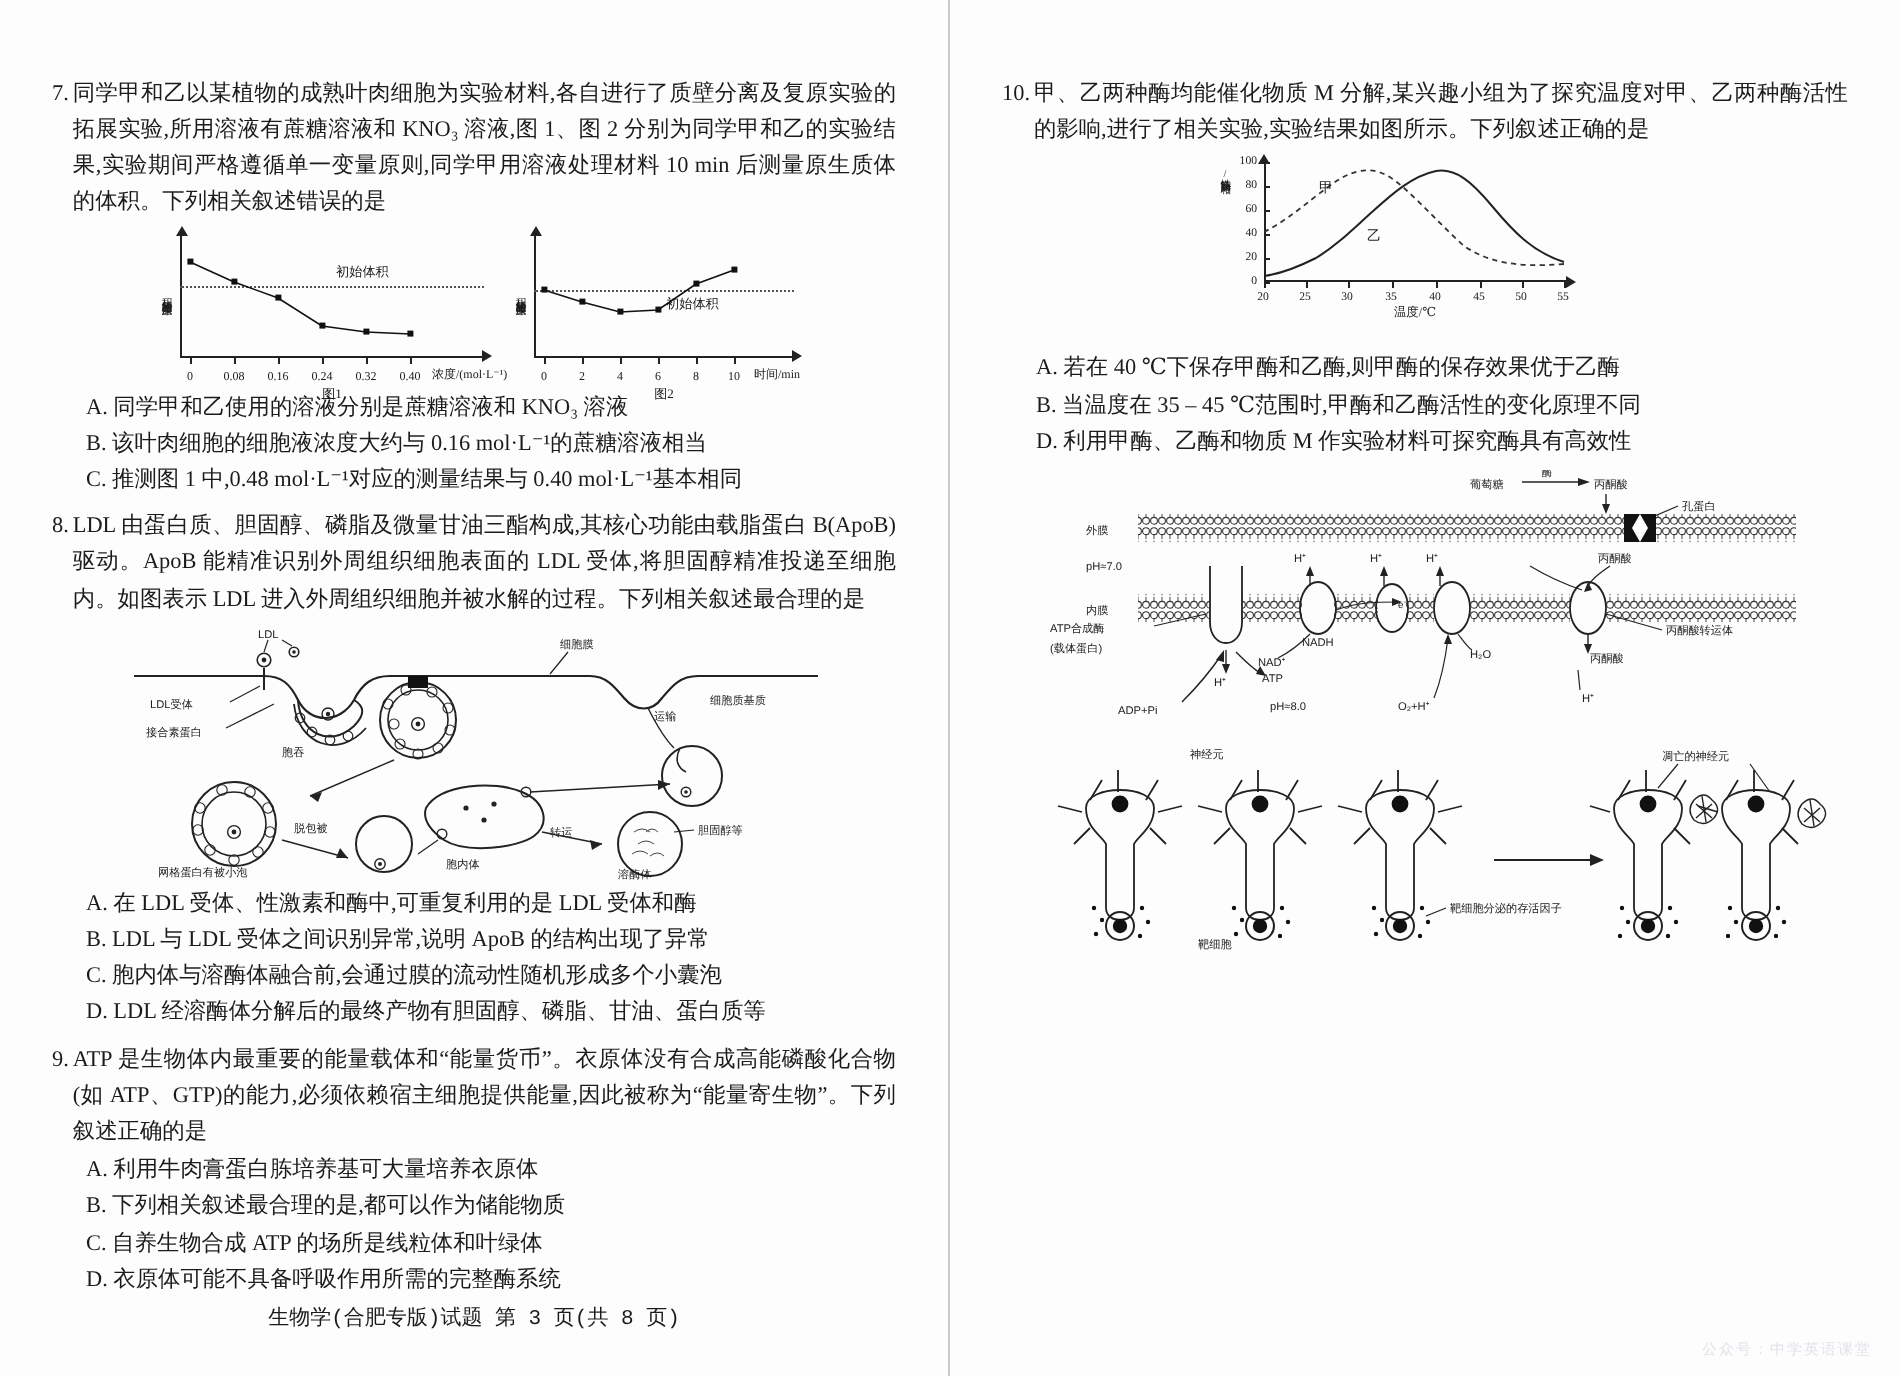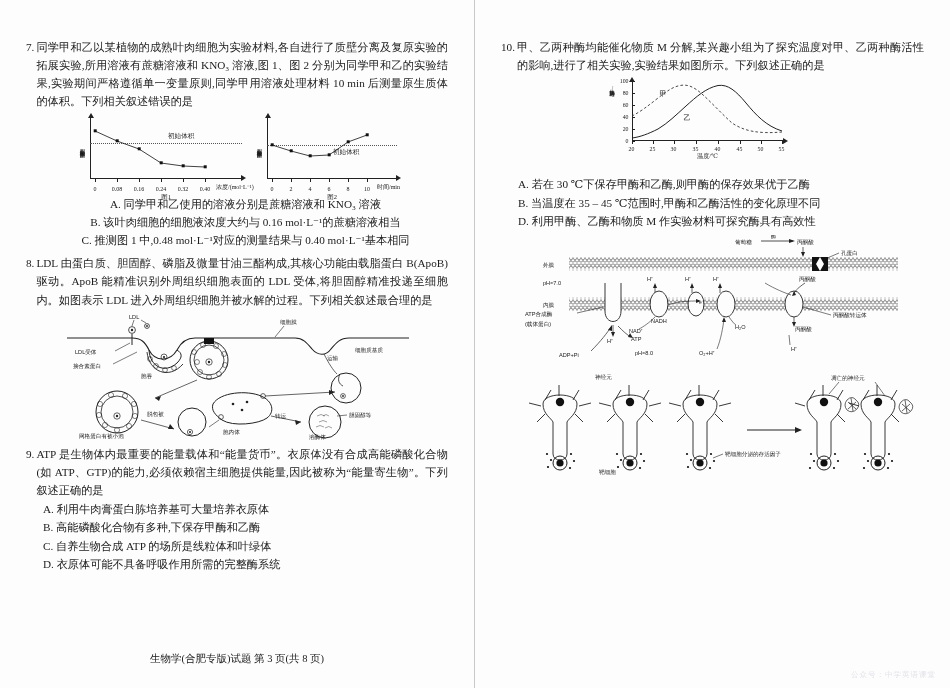--- a/index.html
+++ b/index.html
@@ -214,20 +214,21 @@
   
   .svgfig { display: block; margin: 0 auto; }
 
   .footer {
     position: absolute;
     bottom: 22px;
     left: 0; width: 100%;
     text-align: center;
     font-size: 10.5px;
     color: #1b1b1b;
+    font-family: Liberation Mono, monospace;
   }
   .watermark {
     position: absolute;
     right: 14px; bottom: 8px;
     font-size: 7.5px;
     color: #e2e2ea;
     letter-spacing: 1px;
     font-family: "Liberation Sans", sans-serif;
   }
   .lbl { font-size: 5.6px; fill: #1b1b1b; font-family: "Liberation Sans", sans-serif; }
@@ -309,21 +310,21 @@
               <div class="xticklab" style="left:43px;">4</div>
               <div class="xticklab" style="left:62px;">6</div>
               <div class="xticklab" style="left:81px;">8</div>
               <div class="xticklab" style="left:100px;">10</div>
               <div class="xaxis-title" style="left:110px;">时间/min</div>
               <div class="fig-cap7">图2</div>
             </div>
           </div>
         </div>
 
-        <div class="opts" style="margin-top:16px;text-align:center;">
+        <div class="opts" style="margin-top:16px;">
           <div class="opt">A. 同学甲和乙使用的溶液分别是蔗糖溶液和 KNO₃ 溶液</div>
           <div class="opt">B. 该叶肉细胞的细胞液浓度大约与 0.16 mol·L⁻¹的蔗糖溶液相当</div>
           <div class="opt">C. 推测图 1 中,0.48 mol·L⁻¹对应的测量结果与 0.40 mol·L⁻¹基本相同</div>
         </div>
       </div>
 
       <div class="q">
         <div class="q-head">
           <span class="q-num">8.</span>
           <span class="q-body">LDL 由蛋白质、胆固醇、磷脂及微量甘油三酯构成,其核心功能由载脂蛋白 B(ApoB)驱动。ApoB 能精准识别外周组织细胞表面的 LDL 受体,将胆固醇精准投递至细胞内。如图表示 LDL 进入外周组织细胞并被水解的过程。下列相关叙述最合理的是</span>
@@ -437,30 +438,36 @@
               <path d="M279,115 q4,-3 8,0"></path>
                 <path d="M288,116 q4,-3 7,0"></path>
               <path d="M286,104 q3,-3 6,0"></path>
             </g>
             <text class="lbl" x="312" y="105">胆固醇等</text>
             <line x1="300" y1="104" x2="310" y2="103" stroke="#222" stroke-width="0.6"></line>
             <text class="lbl" x="272" y="127">溶酶体</text>
           </svg>
         </div>
 
+        <div class="opts">
+          <div class="opt">A. 在 LDL 受体、性激素和酶中,可重复利用的是 LDL 受体和酶</div>
+          <div class="opt">B. LDL 与 LDL 受体之间识别异常,说明 ApoB 的结构出现了异常</div>
+          <div class="opt">C. 胞内体与溶酶体融合前,会通过膜的流动性随机形成多个小囊泡</div>
+          <div class="opt">D. LDL 经溶酶体分解后的最终产物有胆固醇、磷脂、甘油、蛋白质等</div>
+        </div>
       </div>
 
       <div class="q">
         <div class="q-head">
           <span class="q-num">9.</span>
           <span class="q-body">ATP 是生物体内最重要的能量载体和“能量货币”。衣原体没有合成高能磷酸化合物(如 ATP、GTP)的能力,必须依赖宿主细胞提供能量,因此被称为“能量寄生物”。下列叙述正确的是</span>
         </div>
         <div class="opts">
           <div class="opt">A. 利用牛肉膏蛋白胨培养基可大量培养衣原体</div>
-          <div class="opt">B. 高能磷酸化合物有多种,下保存甲酶和乙酶</div>
+          <div class="opt">B. 下列相关叙述最合理的是,都可以作为储能物质</div>
           <div class="opt">C. 自养生物合成 ATP 的场所是线粒体和叶绿体</div>
           <div class="opt">D. 衣原体可能不具备呼吸作用所需的完整酶系统</div>
         </div>
       </div>
 
       <div class="footer">生物学(合肥专版)试题  第 3 页(共 8 页)</div>
     </div>
 
     <div class="col col-right">
 
@@ -518,21 +525,21 @@
               <div class="xticklab10" style="left:108px;">45</div>
               <div class="xticklab10" style="left:129px;">50</div>
               <div class="xticklab10" style="left:150px;">55</div>
 
               <div class="xtitle10">温度/℃</div>
             </div>
           </div>
         </div>
 
         <div class="opts" style="margin-top:14px;">
-          <div class="opt">A. 若在 30 ℃下保存甲酶和乙酶,则甲酶的保存效果优于乙酶</div>
+          <div class="opt">A. 若在 40 ℃下保存甲酶和乙酶,则甲酶的保存效果优于乙酶</div>
           <div class="opt">B. 当温度在 35 – 45 ℃范围时,甲酶和乙酶活性的变化原理不同</div>
           <div class="opt">D. 利用甲酶、乙酶和物质 M 作实验材料可探究酶具有高效性</div>
         </div>
       </div>
 
       <div class="q">
 
         <div class="fig">
           <svg class="svgfig" width="420" height="130" viewBox="0 0 420 130">
             <defs>

